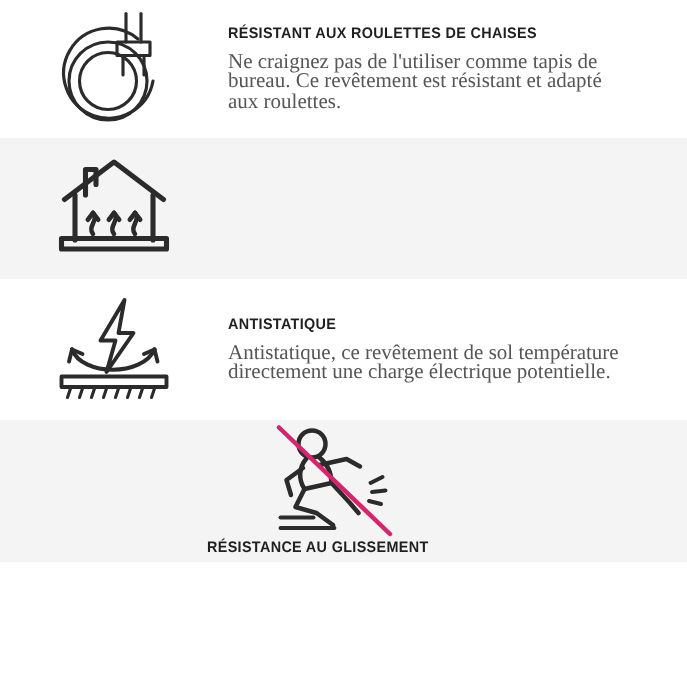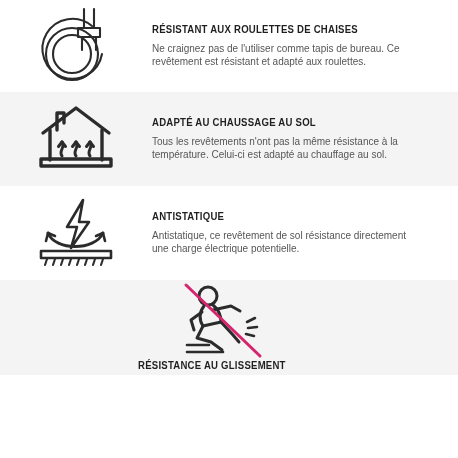--- a/index.html
+++ b/index.html
@@ -52,22 +52,22 @@
     font-size: 10.2px;
     letter-spacing: 0.25px;
     color: #1f1f1f;
     margin: 0 0 7px 0;
     text-transform: uppercase;
     transform: scaleX(0.94);
     transform-origin: left center;
     white-space: nowrap;
   }
   .feature-desc {
-    font-family: Liberation Sans, sans-serif;
-    font-size: 10px;
+    font-family: Liberation Serif, serif;
+    font-size: 14px;
     line-height: 13.5px;
     color: #565656;
     margin: 0;
     max-width: 272px;
   }
   .bottom-filler {
     width: 458px;
     height: 83px;
     background: #ffffff;
   }
@@ -126,24 +126,20 @@
             <path d="M43 54 C39 49 47 45 43 40"></path>
             <path d="M43 40 L39.5 44.5"></path>
             <path d="M43 40 L46.5 44.5"></path>
             <path d="M57 54 C53 49 61 45 57 40"></path>
             <path d="M57 40 L53.5 44.5"></path>
             <path d="M57 40 L60.5 44.5"></path>
           </g>
         </svg>
       </span>
     </div>
-    <div class="text-cell">
-      <p class="feature-title">ADAPTÉ AU CHAUSSAGE AU SOL</p>
-      <p class="feature-desc">Tous les revêtements n'ont pas la même résistance à la température. Celui-ci est adapté au chauffage au sol.</p>
-    </div>
   </div>
 
   <div class="feature-row band-white row-h3">
     <div class="icon-cell">
       <span>
         <svg width="86" height="76" viewBox="0 0 86 76" fill="none" stroke="#2b2b2b" stroke-width="2.6" stroke-linecap="round" stroke-linejoin="round">
 
           <path d="M50 5 L34 32 L44 32 L38 53 L56 27 L46 27 Z" stroke-width="2.6"></path>
 
           <path d="M15 38 C22 56 62 56 70 38" stroke-width="2.8"></path>
@@ -162,21 +158,21 @@
             <line x1="46" y1="64" x2="44" y2="70"></line>
             <line x1="54" y1="64" x2="52" y2="70"></line>
             <line x1="62" y1="64" x2="60" y2="70"></line>
             <line x1="70" y1="64" x2="68" y2="70"></line>
           </g>
         </svg>
       </span>
     </div>
     <div class="text-cell">
       <p class="feature-title">ANTISTATIQUE</p>
-      <p class="feature-desc">Antistatique, ce revêtement de sol résistance directement une charge électrique potentielle.</p>
+      <p class="feature-desc">Antistatique, ce revêtement de sol température directement une charge électrique potentielle.</p>
     </div>
   </div>
 
   <div class="feature-row band-gray row-h4">
     <div class="icon-cell">
       <span>
         <svg width="90" height="80" viewBox="0 0 90 80" fill="none" stroke="#2b2b2b" stroke-width="3" stroke-linecap="round" stroke-linejoin="round">
 
           <circle cx="31" cy="16" r="9"></circle>
 

